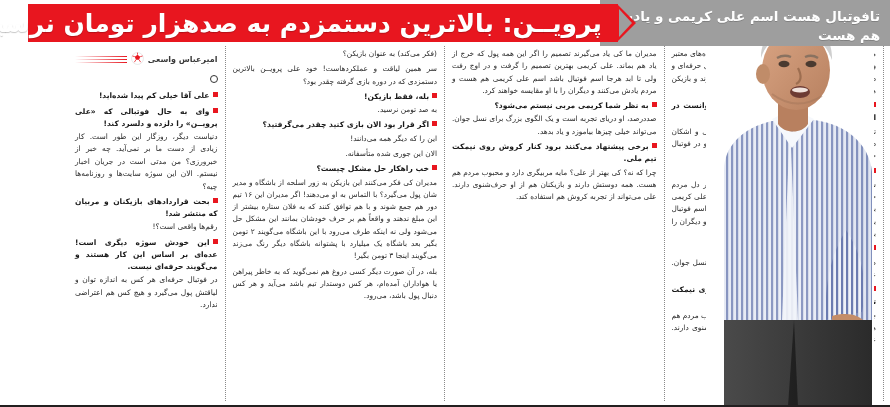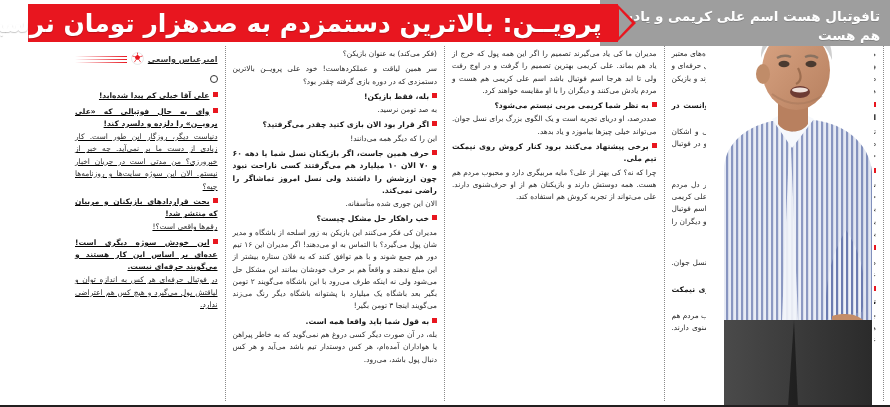--- a/index.html
+++ b/index.html
@@ -119,21 +119,21 @@
     z-index: 5;
   }
   .col {
     flex: 1 1 0;
     box-sizing: border-box;
     padding: 2px 7px 0 7px;
     border-left: 1px dotted #8a8a8a;
     direction: rtl;
     overflow: hidden;
   }
-  .col:last-child { border-left: none; text-decoration: underline; }
+  .col:last-child { border-left: none; }
   .col-1 { border-right: 1px dotted #8a8a8a; }
 
   
   .col-4 { position: relative; }
   .photo-gutter {
     float: left;
     width: 62px;
     height: 360px;
     shape-outside: polygon(0 0, 100% 0, 100% 100%, 0 100%);
   }
@@ -314,25 +314,23 @@
       <p class="a">چرا که نه؟ کی بهتر از علی؟ مایه مربیگری دارد و محبوب مردم هم هست. همه دوستش دارند و بازیکنان هم از او حرف‌شنوی دارند. علی می‌تواند از تجربه کروش هم استفاده کند.</p>
     </div>
 
     <div class="col col-3">
       <p class="a">(فکر می‌کند) به عنوان بازیکن؟</p>
       <p class="a">سر همین لیاقت و عملکردهاست! خود علی پرویــن بالاترین دستمزدی که در دوره بازی گرفته چقدر بود؟</p>
       <p class="q"><span class="bullet"></span><span>بله، فقط بازیکن!</span></p>
       <p class="a">به صد تومن نرسید.</p>
       <p class="q"><span class="bullet"></span><span>اگر قرار بود الان بازی کنید چقدر می‌گرفتید؟</span></p>
       <p class="a">این را که دیگر همه می‌دانند!</p>
-      <p class="q"><span class="bullet"></span><span>حرف همین جاست، اگر بازیکنان نسل شما یا دهه ۶۰ و ۷۰ الان ۱۰ میلیارد هم می‌گرفتند کسی ناراحت نبود چون ارزشش را داشتند ولی نسل امروز تماشاگر را راضی نمی‌کند.</span></p>
       <p class="a">الان این جوری شده متأسفانه.</p>
       <p class="q"><span class="bullet"></span><span>خب راهکار حل مشکل چیست؟</span></p>
       <p class="a">مدیران کی فکر می‌کنند این بازیکن به زور اسلحه از باشگاه و مدیر شان پول می‌گیرد؟ با التماس به او می‌دهند! اگر مدیران این ۱۶ تیم دور هم جمع شوند و با هم توافق کنند که به فلان ستاره بیشتر از این مبلغ ندهند و واقعاً هم بر حرف خودشان بمانند این مشکل حل می‌شود ولی نه اینکه طرف می‌رود با این باشگاه می‌گویند ۲ تومن بگیر بعد باشگاه یک میلیارد با پشتوانه باشگاه دیگر رنگ می‌زند می‌گویند اینجا ۳ تومن بگیر!</p>
-      <p class="q"><span class="bullet"></span><span>به قول شما باید واقعا همه است.</span></p>
       <p class="a">بله، در آن صورت دیگر کسی دروغ هم نمی‌گوید که به خاطر پیراهن یا هواداران آمده‌ام، هر کس دوستدار تیم باشد می‌آید و هر کس دنبال پول باشد، می‌رود.</p>
     </div>
 
     <div class="col col-4">
       <div class="photo-gutter"></div>
 
       <div class="byline">
         <span class="byline-name">امیرعباس واسعی</span>
         <span class="ball-icon">
           <svg width="13" height="13" viewBox="0 0 24 24" xmlns="http://www.w3.org/2000/svg">

